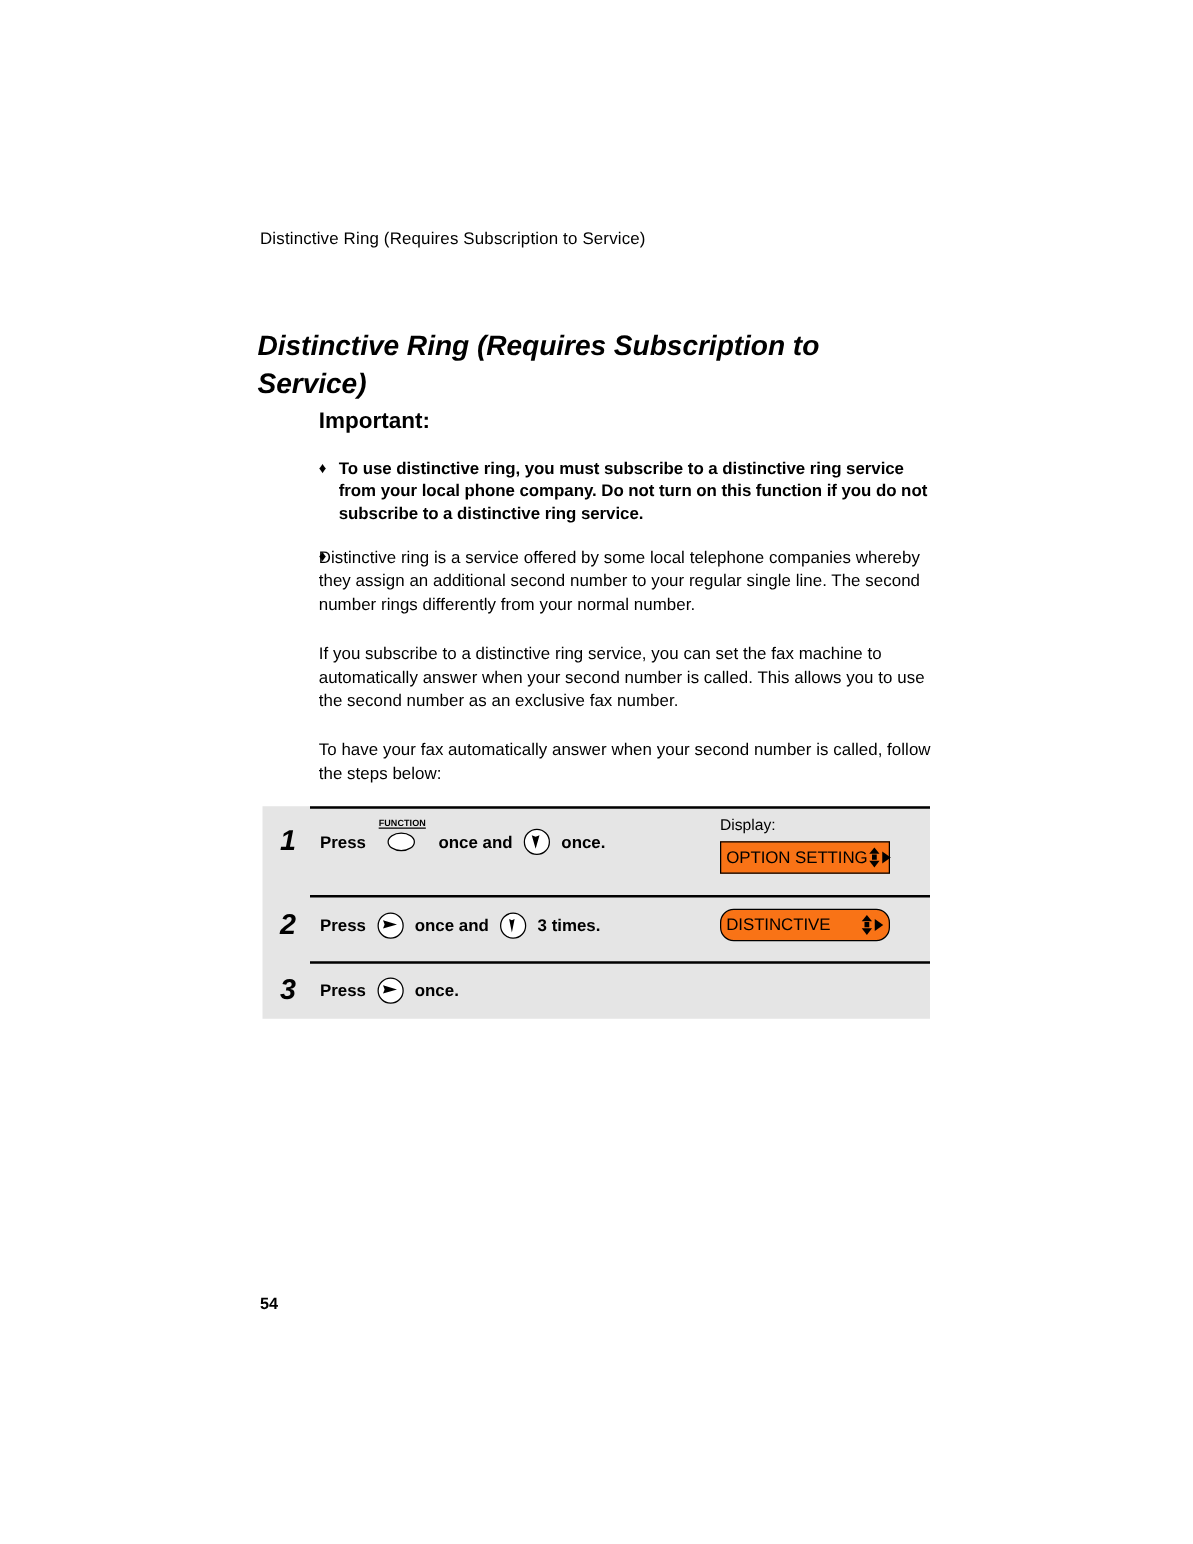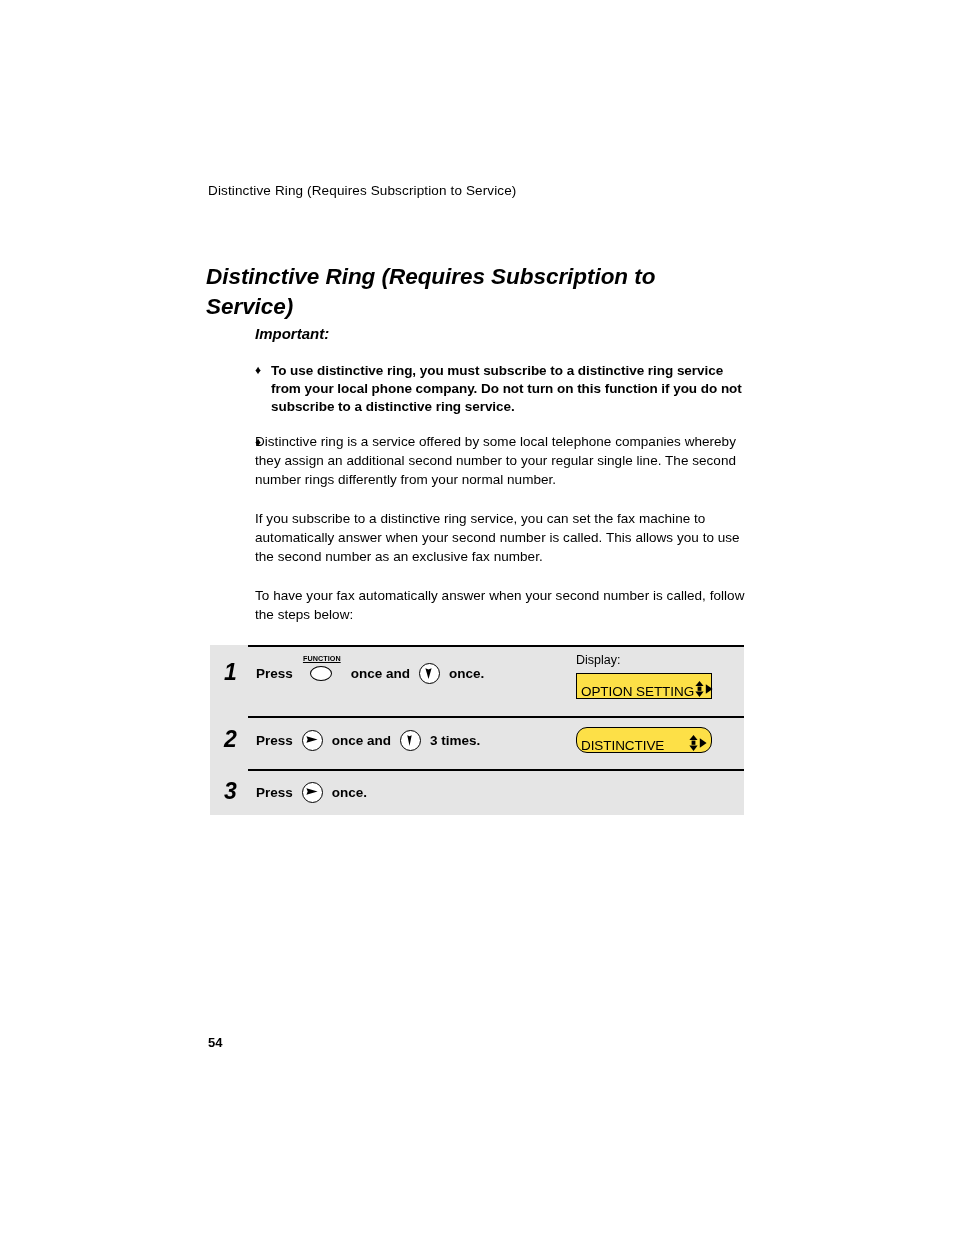--- a/index.html
+++ b/index.html
@@ -46,25 +46,24 @@
   }
 
   
   .body-col {
     position: absolute;
     left: 255px;
     top: 325px;
     width: 492px;
   }
   .important-label {
-    font-size: 15px;
+    font-size: 18px;
     font-weight: bold;
     line-height: 1.25;
     margin: 0 0 18px 0;
-    font-style: italic;
   }
   .bullet-row {
     position: relative;
     padding-left: 16px;
     font-size: 13.5px;
     line-height: 1.345;
     margin: 0 0 17px 0;
   }
   .bullet-row .dia {
     position: absolute;
@@ -195,24 +194,24 @@
     position: absolute;
     left: 366px;
     top: 8px;
     font-size: 12.5px;
     font-weight: normal;
     line-height: 1.2;
   }
   .lcd {
     position: absolute;
     border: 1.8px solid #000;
-    background: #fde047;
+    background: #f97316;
     box-sizing: border-box;
     display: flex;
-    align-items: flex-end;
+    align-items: center;
     height: 26px;
   }
   .lcd-1 { left: 366px; top: 28px; width: 136px; }
   .lcd-2 { left: 366px; top: 11px; width: 136px; border-radius: 11px; }
   .lcd-text {
     font-size: 13.5px;
     line-height: 1;
     padding-left: 4px;
     white-space: nowrap;
     letter-spacing: -0.005em;

